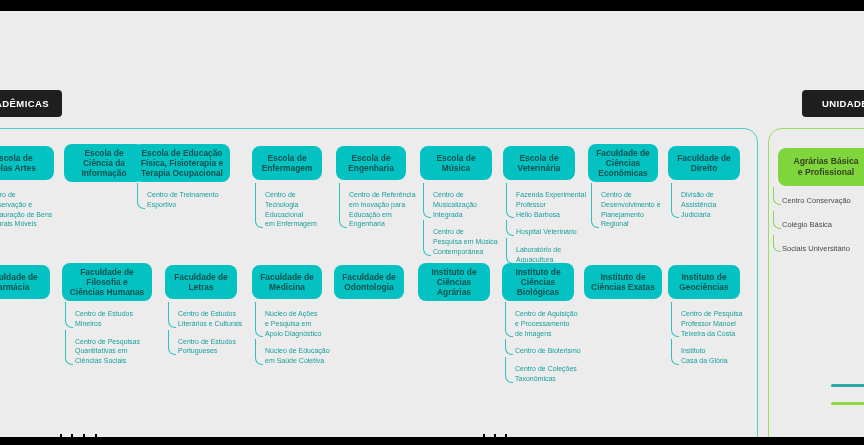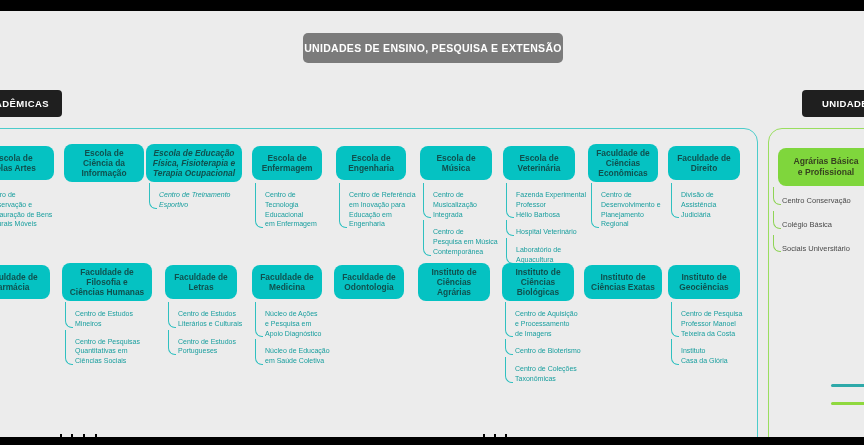--- a/index.html
+++ b/index.html
@@ -54,23 +54,20 @@
 
   .tick{position:absolute;width:2px;height:3px;top:434px;background:#000;z-index:8;}
 </style>
 </head>
 <body>
 
 <div class="stage">
 
   <div class="bar top"></div>
 
-  <div class="title-box">
-    <span>UNIDADES DE ENSINO, PESQUISA E EXTENSÃO</span>
-  </div>
 
   <div class="hdr hdr-left">
     <span>UNIDADES ACADÊMICAS</span>
   </div>
   <div class="hdr hdr-right">
     <span>UNIDADES ESPECIAIS</span>
   </div>
 
   <div class="container teal-container"></div>
   <div class="container green-container"></div>
@@ -89,21 +86,21 @@
         </div>
       </div>
       <div class="unit-col" style="left: 64px; width: 80px; top: 141px;">
         <div class="box-area">
           <div class="unit-box">Escola de
 Ciência da
 Informação</div>
         </div>
         <div class="subs"></div>
       </div>
-      <div class="unit-col" style="left: 146px; width: 96px; top: 141px; font-style: italic;">
+      <div class="unit-col" style="left: 134px; width: 96px; top: 141px;">
         <div class="box-area">
           <div class="unit-box">Escola de Educação
 Física, Fisioterapia e
 Terapia Ocupacional</div>
         </div>
         <div class="subs">
           <div class="sub">Centro de Treinamento
 Esportivo</div>
         </div>
       </div>

